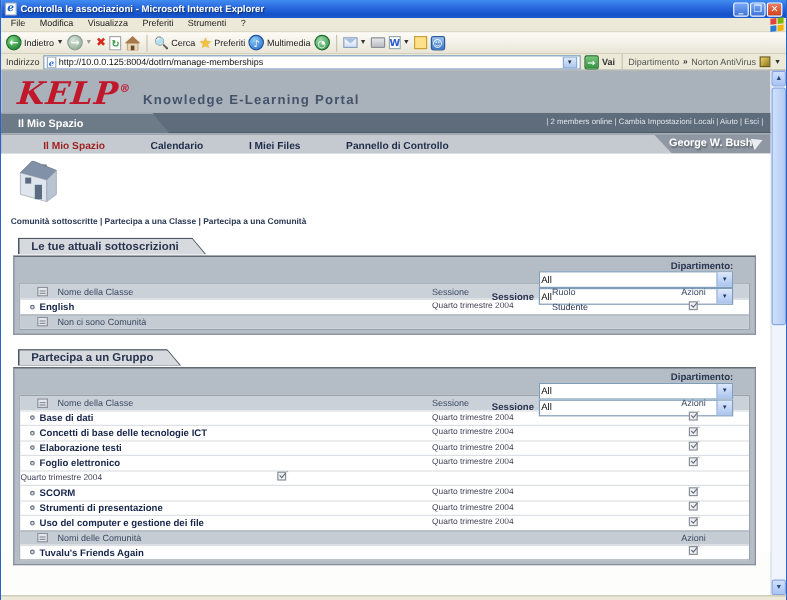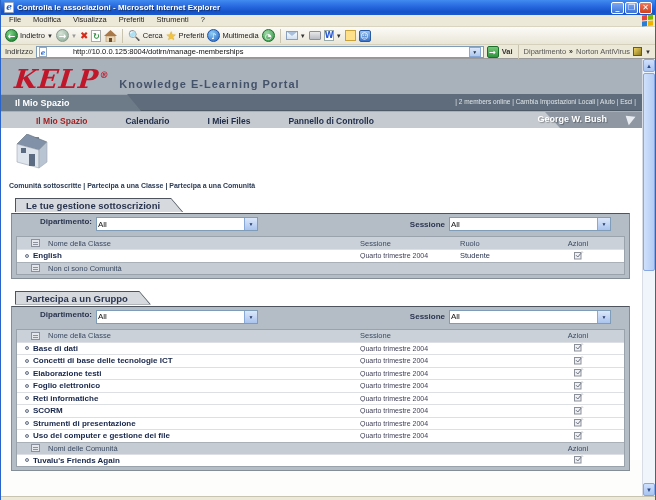--- a/index.html
+++ b/index.html
@@ -40,21 +40,21 @@
   .mailico:after { content:""; position:absolute; left:0; top:0; border-left:5px solid transparent; border-right:5px solid transparent; border-top:4px solid #a8c0dc; }
   .printico { width:12px; height:9px; background:linear-gradient(180deg,#e8e8e8,#b8bcc4); border:1px solid #8a8f98; border-radius:1px; }
   .wordico { width:10px; height:11px; background:#fff; border:1px solid #9aa; color:#2a5ad0; font:bold 8px/10px "DejaVu Sans",sans-serif; text-align:center; }
   .noteico { width:11px; height:11px; background:#ffe08a; border:1px solid #c9a23a; }
   .msgico { width:12px; height:12px; border-radius:2px; background:linear-gradient(180deg,#9ec4f0,#3a74c8); border:1px solid #2a5aa0; color:#fff; font:bold 8px/11px "DejaVu Sans",sans-serif; text-align:center; }
 
   
   .addressbar { height:14px; background:#ece9d8; border-bottom:1px solid #9a9a9a; display:flex; align-items:center; gap:3px; padding:0 4px; font-size:7.5px; color:#333; flex:0 0 auto; white-space:nowrap; }
   .addr-input { flex:1; height:12px; background:#fff; border:1px solid #7f9db9; display:flex; align-items:center; padding:0 2px; gap:2px; overflow:hidden; }
   .pgico { width:8px; height:10px; background:#fff; border:1px solid #9ab; color:#2a6ae0; font:italic bold 7px/9px "DejaVu Serif",serif; text-align:center; flex:0 0 auto; }
-  .addr-url { font-size:7.5px; color:#111;margin-left:24px; }
+  .addr-url { font-size:7.5px; color:#111; }
   .addr-dd { margin-left:auto; width:12px; height:10px; background:linear-gradient(180deg,#dce8fa,#b0c8ee); border:1px solid #88a8d8; font-size:5px; color:#234; text-align:center; line-height:9px; }
   .go-ico { width:12px; height:12px; border-radius:2px; background:linear-gradient(180deg,#7ac87a,#2e9340); border:1px solid #1d6e2c; color:#fff; font:bold 8px/11px "DejaVu Sans",sans-serif; text-align:center; }
   .go-label { font-weight:bold; }
   .chev2 { font-weight:bold; font-size:7px; }
   .nav-ico { width:9px; height:9px; background:linear-gradient(135deg,#f0d060,#8a7a20); border:1px solid #6a5a18; }
 
   
   #client { flex:1; display:flex; min-height:0; }
   #page { flex:1; background:#fff; min-width:0; display:flex; flex-direction:column; }
 
@@ -67,34 +67,34 @@
   
   .space-bar { height:17px; background:#5f6c7b; position:relative; flex:0 0 auto; border-bottom:1px solid #4e5a66; }
   .space-tab { position:absolute; left:0; top:0; height:17px; width:140px; background:#6d7a88; border-top:1px solid #9aa5b0; clip-path:polygon(0 0,calc(100% - 14px) 0,100% 100%,0 100%); color:#fff; font-weight:bold; font-size:9px; line-height:16px; padding-left:14px; }
   .space-links { position:absolute; right:6px; top:4px; color:#dfe5ea; font-size:6.5px; }
 
   
   .nav-bar { height:17px; background:#8e97a2; position:relative; flex:0 0 auto; border-top:1px solid #a8b1bb; }
   .tabstrip { position:absolute; left:0; top:0; height:17px; width:560px; background:#c5cad0; clip-path:polygon(0 0,calc(100% - 16px) 0,100% 100%,0 100%); display:flex; align-items:center; padding-left:35px; gap:38px; }
   .navtab { font-weight:bold; font-size:8.5px; color:#1f2c49; }
   .navtab.active { color:#9e1f1f; }
-  .user-box { position:absolute; right:6px; top:2px; display:flex; align-items:center; gap:20px; color:#fff; font-weight:bold; font-size:9px; text-shadow:1px 1px 1px rgba(0,0,0,.3); }
+  .user-box { position:absolute; right:6px; top:2px; display:flex; align-items:center; gap:0; color:#fff; font-weight:bold; font-size:9px; text-shadow:1px 1px 1px rgba(0,0,0,.3); }
   .user-ico { width:0; height:0; border-left:9px solid #e8ecf0; border-top:4px solid transparent; border-bottom:6px solid transparent; transform:rotate(-18deg); }
 
   
   .content { height:332px; background:#fff; padding-top:6px; flex:0 0 auto; position:relative; }
   .house-wrap { margin-left:8px; height:40px; }
   .breadcrumb { margin:8px 0 0 8px; font-size:7px; font-weight:bold; color:#2a3a55; height:12px; }
 
   .section-tab { margin:4px 0 0 14px; position:relative; display:inline-block; height:14px; }
   .stab-outer { height:14px; background:#4d545e; clip-path:polygon(0 0,calc(100% - 12px) 0,100% 100%,0 100%); padding:1px 1px 0 1px; }
   .stab-inner { height:13px; background:#d6d9dd; clip-path:polygon(0 0,calc(100% - 11px) 0,100% 100%,0 100%); font-weight:bold; font-size:9.5px; color:#2a3550; line-height:13px; padding:0 22px 0 10px; }
 
   .panel { margin:0 12px 0 10px; background:#b4bcc5; border:1px solid #858d97; border-top:1px solid #4d545e; padding:3px 4px 3px 4px; }
-  .filter-row { height:19px; display:flex; align-items:flex-start; font-size:8px; font-weight:bold; color:#2a3550; padding:0 14px 0 24px; }
+  .filter-row { height:19px; display:flex; align-items:flex-end; font-size:8px; font-weight:bold; color:#2a3550; padding:0 14px 0 24px;flex-direction:column; }
   .combo { display:flex; align-items:center; width:162px; height:14px; background:#fff; border:1px solid #7f9db9; margin-left:4px; }
   .combo-val { flex:1; font-size:8px; font-weight:normal; color:#111; padding-left:1px; }
   .combo-btn { width:13px; height:12px; background:linear-gradient(180deg,#dce8fa,#aac4ee); border-left:1px solid #88a8d8; font-size:5px; color:#223a6a; text-align:center; line-height:12px; }
   .f-right { margin-left:auto; display:flex; align-items:center; }
 
   .dtable { background:#fff; border:1px solid #9aa2ac; }
   .thead { height:12px; background:#cbd1d8; display:flex; align-items:center; font-size:7.5px; color:#3a4a63; }
   .subrow { height:12px; background:#c6ccd3; display:flex; align-items:center; font-size:7.5px; color:#3a4a63; border-top:1px solid #aab0b8; }
   .trow { height:12.5px; display:flex; align-items:center; border-top:1px solid #dcdfe3; background:#fff; }
   .td { overflow:hidden; white-space:nowrap; }
@@ -268,21 +268,21 @@
             <polygon points="30,16 38,8 38,28 30,34" fill="#b9c4d2" stroke="#9aa5b2" stroke-width="0.6"></polygon>
             <rect x="12" y="14" width="5" height="5" fill="#5b6c82"></rect>
             <rect x="20" y="20" width="6" height="12" fill="#5b6c82"></rect>
           </svg>
         </div>
         <div class="breadcrumb">Comunità sottoscritte  |  Partecipa a una Classe  |  Partecipa a una Comunità</div>
 
         
         <div class="section-tab">
           <div class="stab-outer">
-              <div class="stab-inner">Le tue gestione sottoscrizioni</div>
+              <div class="stab-inner">Le tue attuali sottoscrizioni</div>
             </div>
         </div>
         <div class="panel">
           <div class="filter-row">
             <span>Dipartimento:</span>
             <span class="combo">
                 <span class="combo-val">All</span>
                 <span class="combo-btn">▼</span>
               </span>
             <span class="f-right">
@@ -402,24 +402,20 @@
                     <a class="cname">Foglio elettronico</a>
                   </span>
                   <span class="td session sesstxt">Quarto trimestre 2004</span>
                   <span class="td actions"><span class="aicon"><svg width="11" height="11" viewBox="0 0 11 11">
                         <rect x="1.5" y="2.5" width="6.5" height="6.5" fill="#eef0f3" stroke="#8a8f98"></rect>
                         <path d="M3 5.2 L4.8 7 L8 3.2" stroke="#6b7280" stroke-width="1" fill="none"></path>
                         <path d="M9 1.5 L9.8 2.5" stroke="#8a8f98" stroke-width="0.8"></path>
                       </svg></span></span>
                 </div>
                 <div class="trow">
-                  <span class="td name">
-                    <span class="bullet"></span>
-                    <a class="cname">Reti informatiche</a>
-                  </span>
                   <span class="td session sesstxt">Quarto trimestre 2004</span>
                   <span class="td actions"><span class="aicon"><svg width="11" height="11" viewBox="0 0 11 11">
                         <rect x="1.5" y="2.5" width="6.5" height="6.5" fill="#eef0f3" stroke="#8a8f98"></rect>
                         <path d="M3 5.2 L4.8 7 L8 3.2" stroke="#6b7280" stroke-width="1" fill="none"></path>
                         <path d="M9 1.5 L9.8 2.5" stroke="#8a8f98" stroke-width="0.8"></path>
                       </svg></span></span>
                 </div>
                 <div class="trow">
                   <span class="td name">
                     <span class="bullet"></span>

